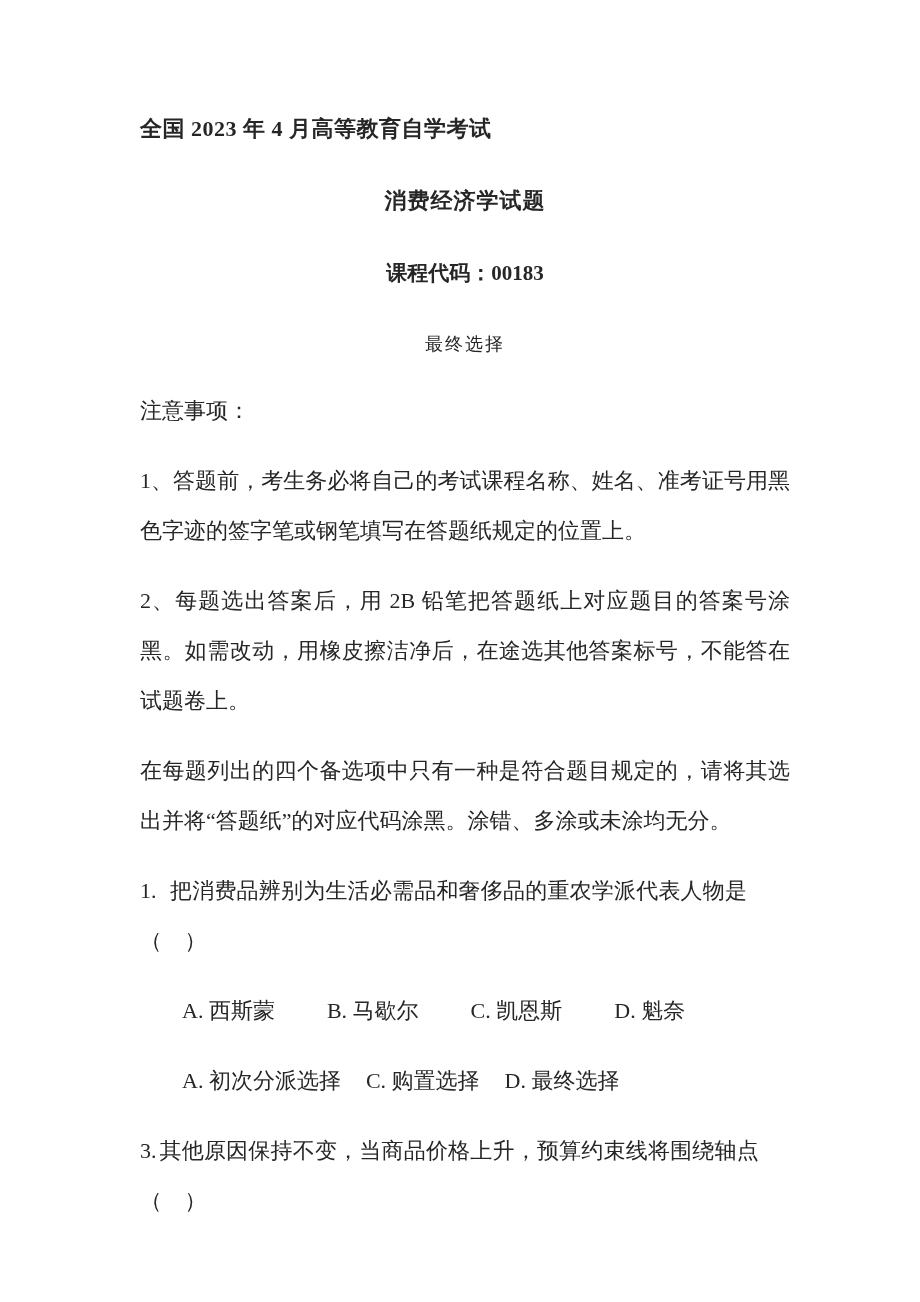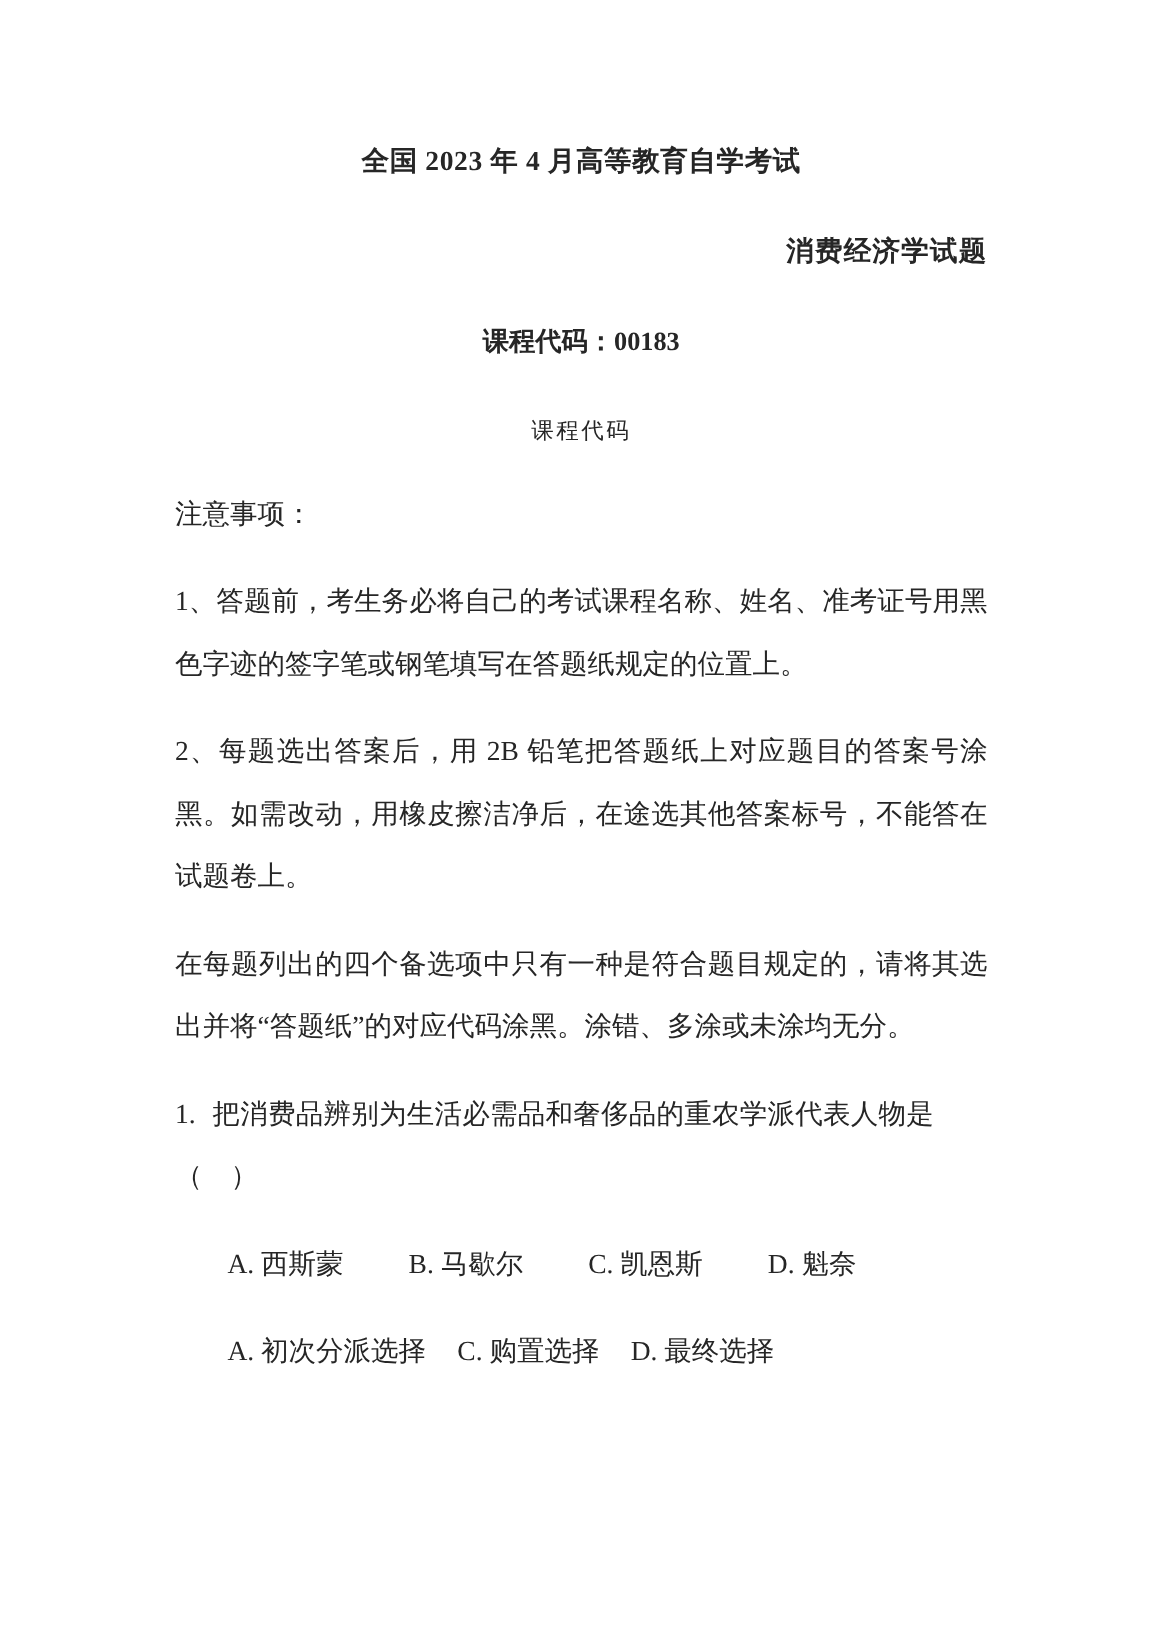--- a/index.html
+++ b/index.html
@@ -15,28 +15,28 @@
     background: #ffffff;
     color: #262626;
     font-family: "Liberation Serif", "DejaVu Serif", serif;
     padding: 104px 130px 0 140px;
     overflow: hidden;
   }
   
   .doc-title {
     font-size: 22px;
     font-weight: bold;
-    text-align: center;
+    text-align: left;
     line-height: 50px;
     letter-spacing: 0.5px;
   }
   .doc-subtitle {
     font-size: 22px;
     font-weight: bold;
-    text-align: right;
+    text-align: center;
     line-height: 50px;
     margin-top: 22px;
     letter-spacing: 1px;
   }
   .course-code {
     font-size: 21px;
     font-weight: bold;
     text-align: center;
     line-height: 50px;
     margin-top: 22px;
@@ -86,21 +86,21 @@
 <body>
 
 <div class="page">
 
   <div class="doc-title">全国 2023 年 4 月高等教育自学考试</div>
 
   <div class="doc-subtitle">消费经济学试题</div>
 
   <div class="course-code">课程代码：00183</div>
 
-  <div class="section-header">课程代码</div>
+  <div class="section-header">最终选择</div>
 
   <div class="body-block notice-header">注意事项：</div>
 
   <p class="body-block para">1、答题前，考生务必将自己的考试课程名称、姓名、准考证号用黑色字迹的签字笔或钢笔填写在答题纸规定的位置上。</p>
 
   <p class="body-block para">2、每题选出答案后，用 2B 铅笔把答题纸上对应题目的答案号涂黑。如需改动，用橡皮擦洁净后，在途选其他答案标号，不能答在试题卷上。</p>
 
 
   <p class="body-block para">在每题列出的四个备选项中只有一种是符合题目规定的，请将其选出并将“答题纸”的对应代码涂黑。涂错、多涂或未涂均无分。</p>
 
@@ -115,14 +115,17 @@
     <span class="option">D. 魁奈</span>
   </div>
 
 
   <div class="body-block options-row gap-tight">
     <span class="option">A. 初次分派选择</span>
     <span class="option">C. 购置选择</span>
     <span class="option">D. 最终选择</span>
   </div>
 
+  <div class="body-block question-row">
+    <span class="q-num num-snug">3.</span><span class="q-text">其他原因保持不变，当商品价格上升，预算约束线将围绕轴点（　）</span>
+  </div>
 
 </div>
 
 </body></html>

